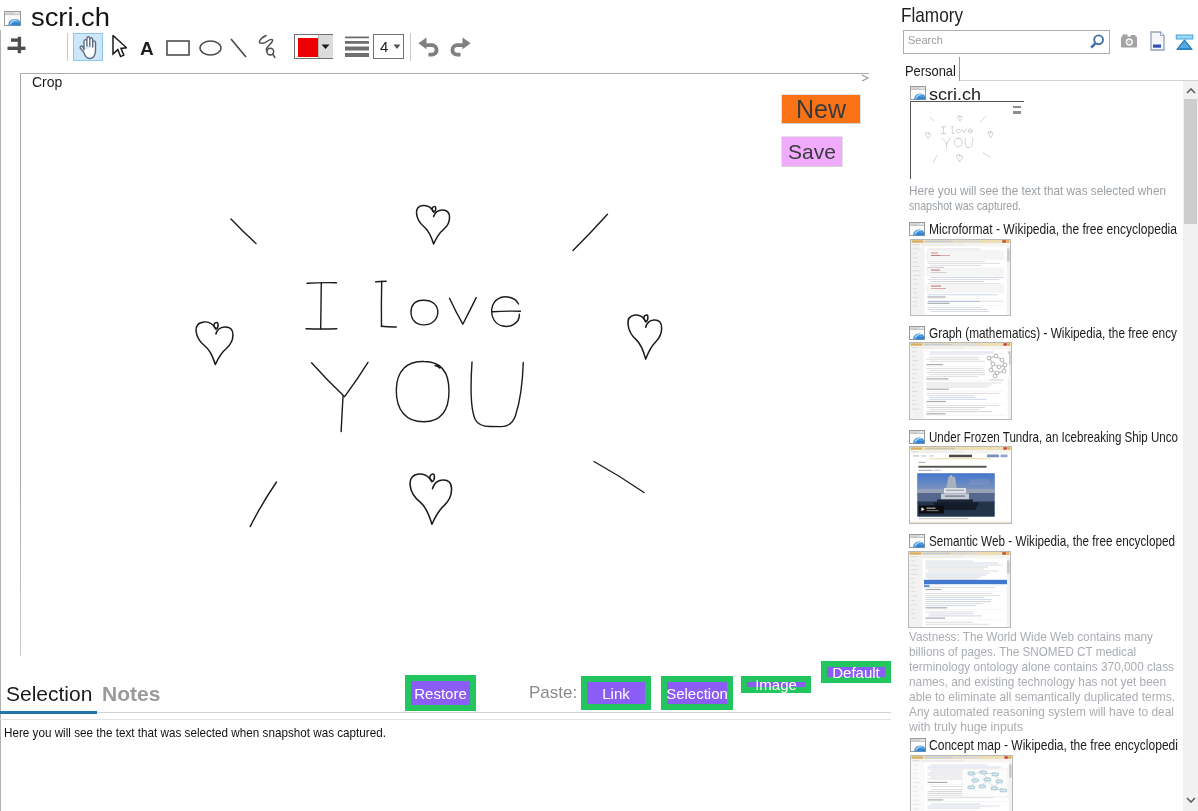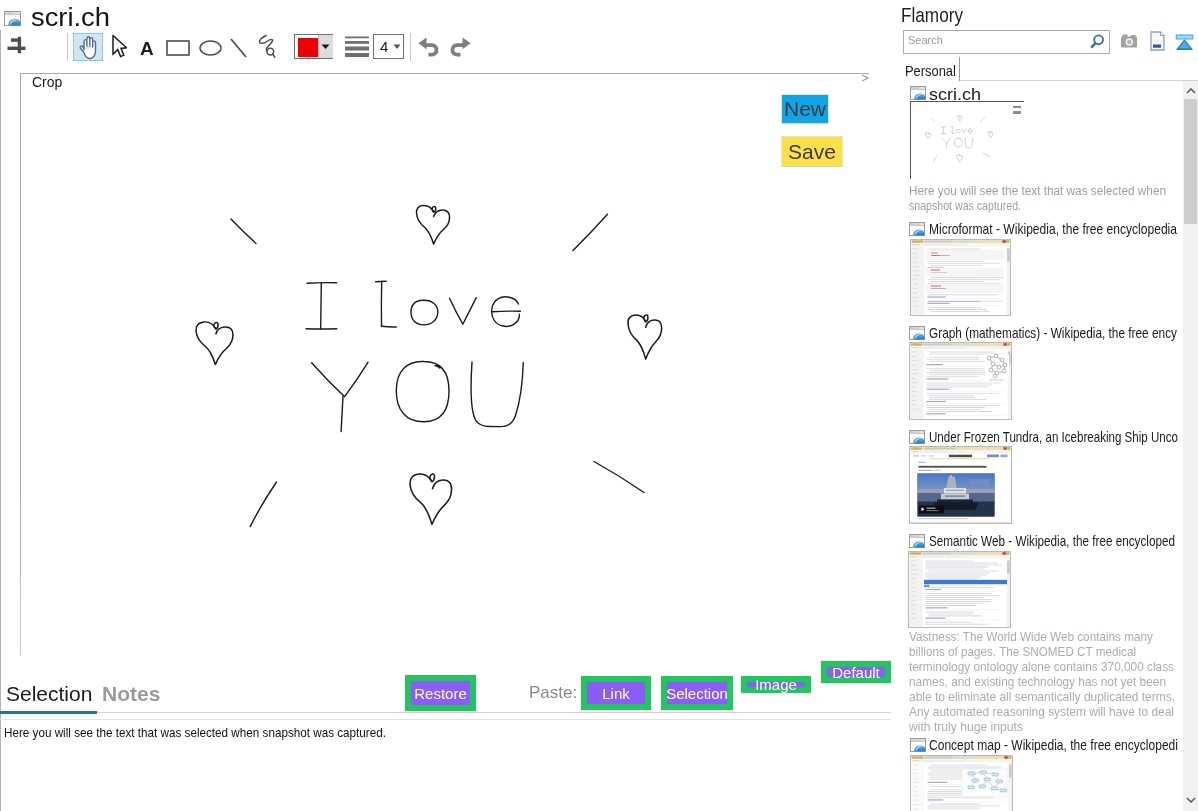--- a/index.html
+++ b/index.html
@@ -92,22 +92,22 @@
   <path d="M15.5,6.3 H9 a6.5,6.6 0 0 0 0,13.2 h3.5 v-3.8 H9.2 a2.8,2.8 0 0 1 0,-5.6 h6.3" fill="#807f7f" stroke="none"></path>
   <path d="M14.5,0.4 V12.2 L22.6,6.3 Z" fill="#807f7f"></path>
 </svg>
 
 <div class="abs" style="left:20px;top:73px;width:849px;height:1px;background:#ababab;"></div>
 <div class="abs" style="left:20px;top:73px;width:1px;height:583px;background:linear-gradient(#a9a9a9 70%,#cfcfcf);"></div>
 <svg class="abs" style="left:860px;top:73px" width="10" height="10" viewBox="0 0 10 10">
     <path d="M2,2 L8,5 L2,8" fill="none" stroke="#9a9a9a" stroke-width="1.2"></path>
   </svg>
 
-<div class="abs" style="left:781px;top:94px;width:48px;height:30px;background:#0ea5e9;border:1px solid #e3e3e3;border-bottom-color:#d2d2d2;box-sizing:border-box;display:flex;align-items:center;justify-content:center;font-size:21px;color:#3a3a3a;">New</div>
-<div class="abs" style="left:781px;top:136px;width:62px;height:31px;background:#fde047;border:1px solid #e3e3e3;border-bottom-color:#d2d2d2;box-sizing:border-box;display:flex;align-items:center;justify-content:center;font-size:21px;color:#3a3a3a;">Save</div>
+<div class="abs" style="left:781px;top:94px;width:80px;height:30px;background:#f97316;border:1px solid #e3e3e3;border-bottom-color:#d2d2d2;box-sizing:border-box;display:flex;align-items:center;justify-content:center;font-size:25px;color:#3a3a3a;">New</div>
+<div class="abs" style="left:781px;top:136px;width:62px;height:31px;background:#f0abfc;border:1px solid #e3e3e3;border-bottom-color:#d2d2d2;box-sizing:border-box;display:flex;align-items:center;justify-content:center;font-size:21px;color:#3a3a3a;">Save</div>
 
 <svg id="drawing" class="abs" style="left:150px;top:180px" width="550" height="380" viewBox="0 0 550 380" fill="none" stroke="#1c1c1c" stroke-width="1.4" stroke-linecap="round" stroke-linejoin="round">
 
   <path d="M157,103.2 q15,-0.8 29.5,-0.4"></path>
   <path d="M171.3,103 q-0.4,23 -0.6,45.8"></path>
   <path d="M156,148.8 q15.5,0.4 30.8,0"></path>
 
   <path d="M225.7,101.8 q5.3,-0.6 10.5,-0.6"></path>
   <path d="M231.7,101.2 q-0.5,23 -0.2,45.3"></path>
   <path d="M231.5,146.3 q7.3,0.9 14.8,0.7"></path>

